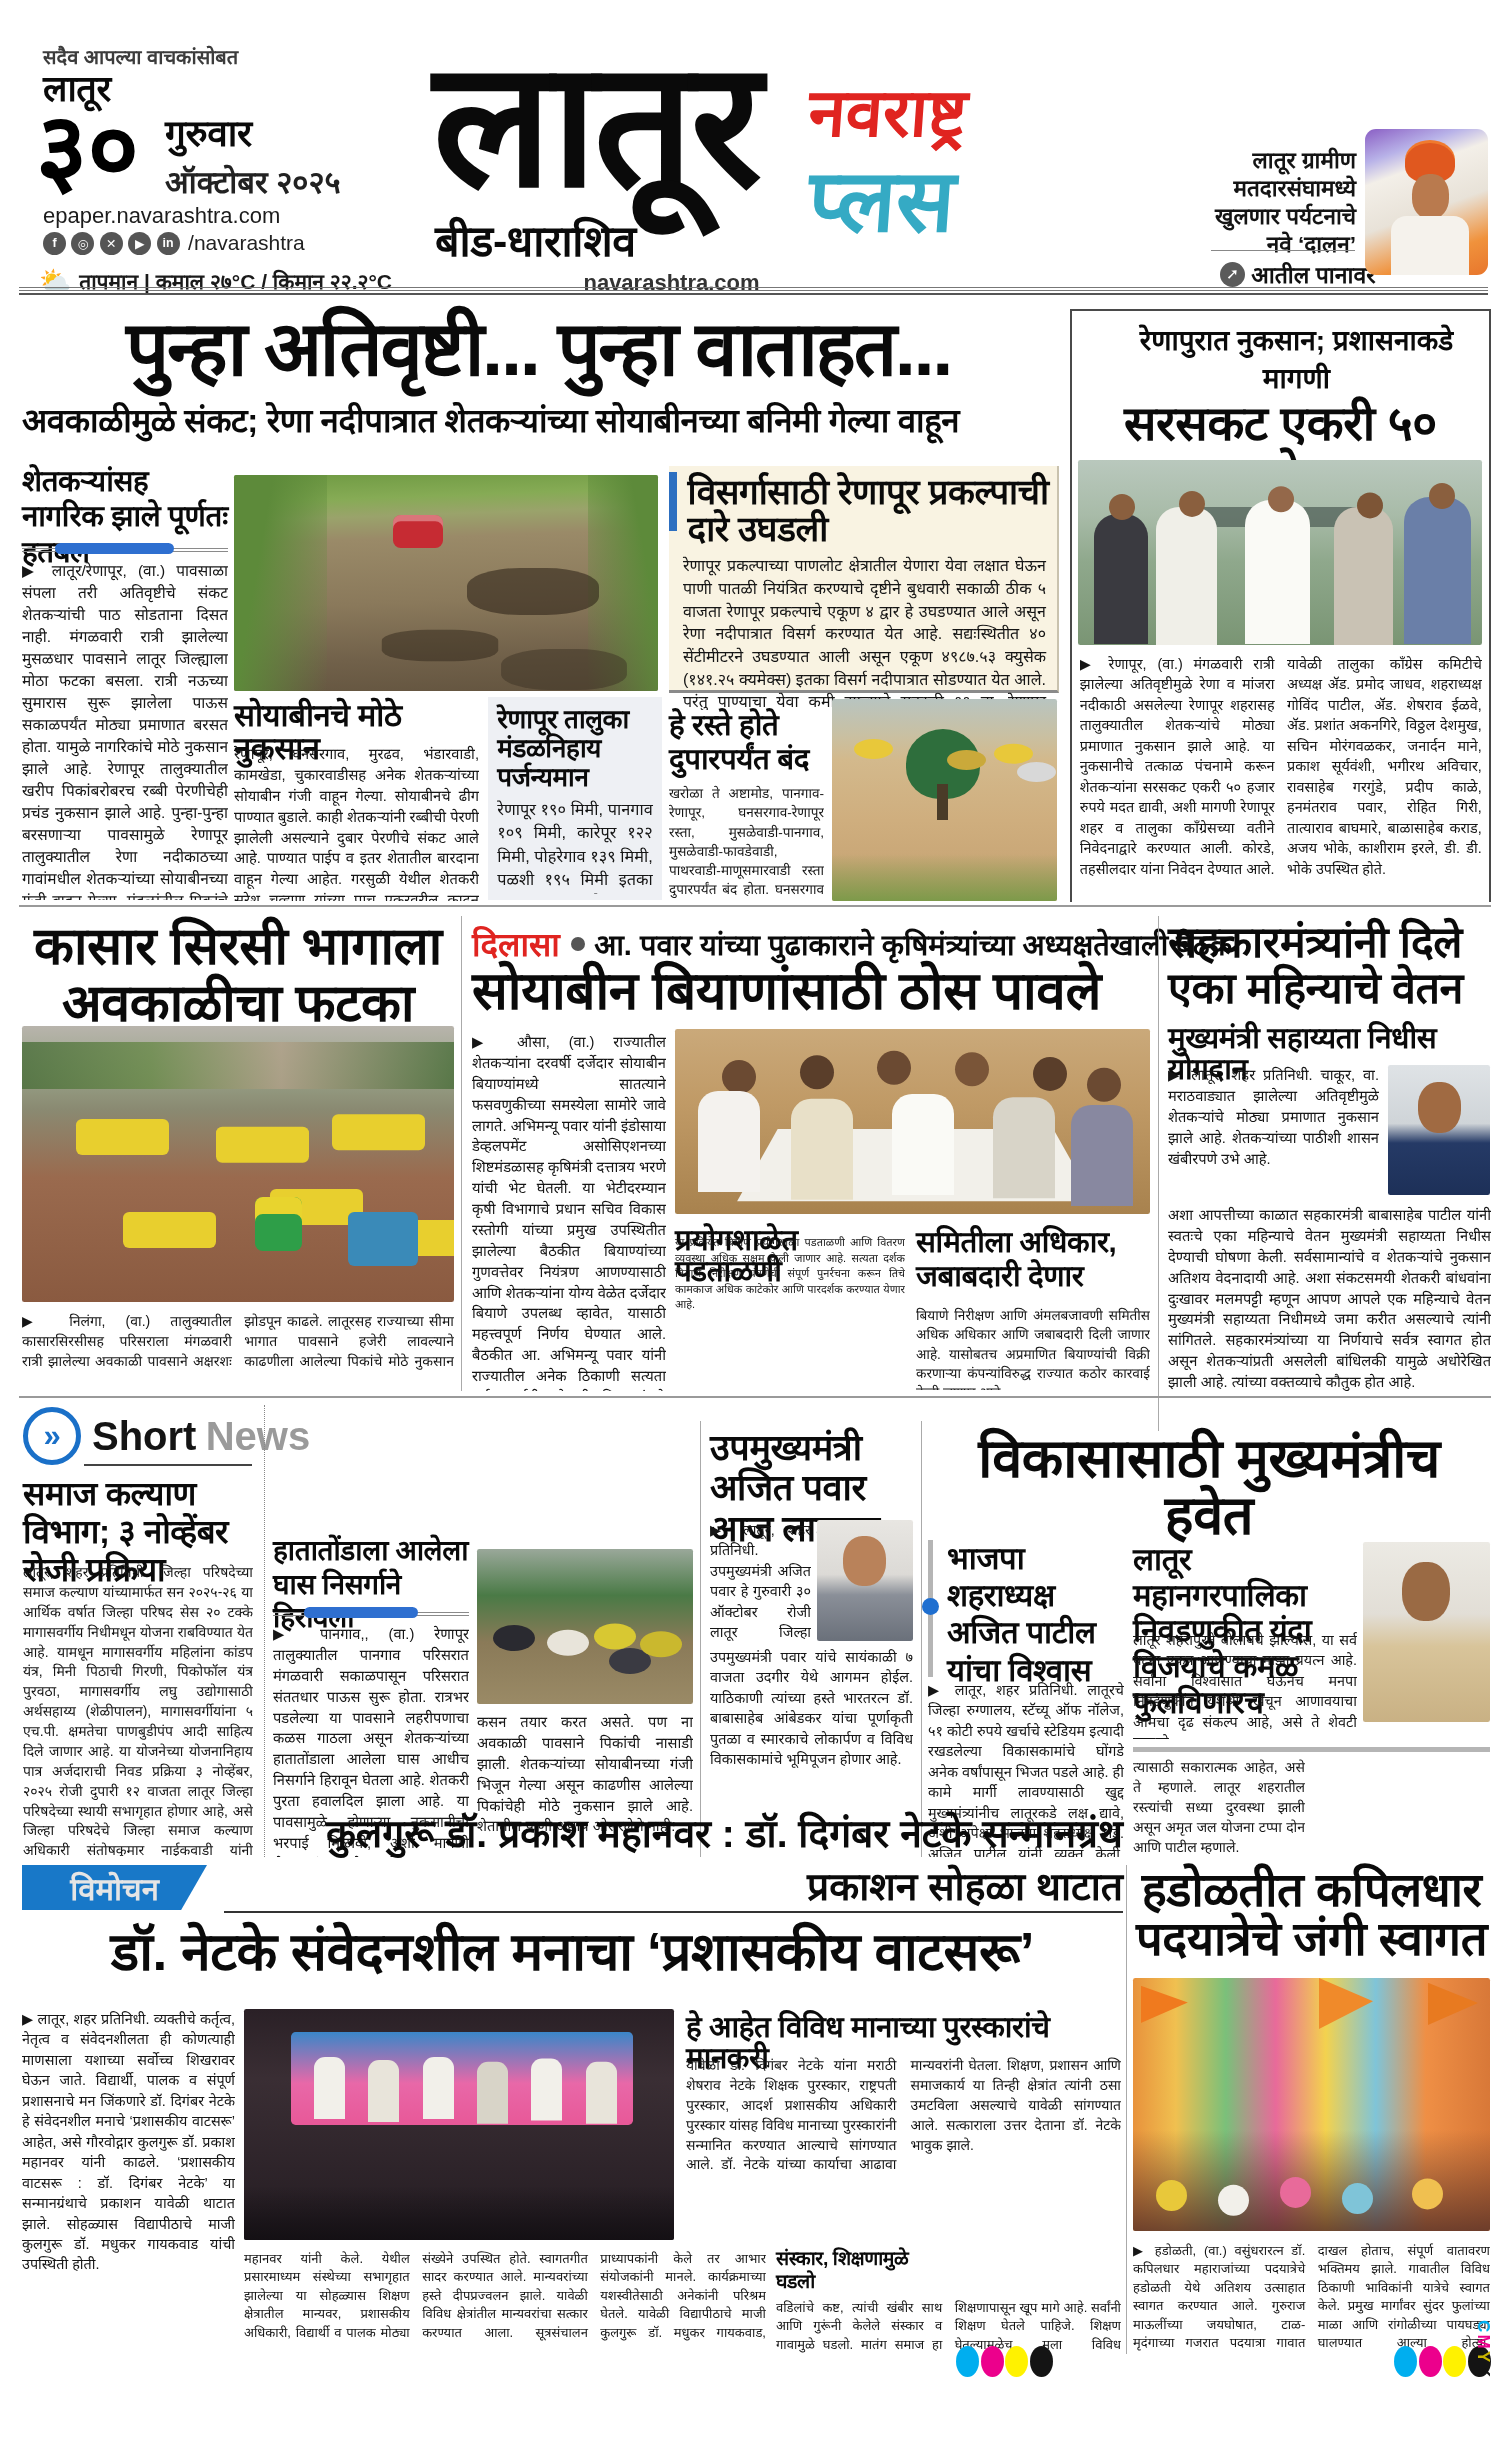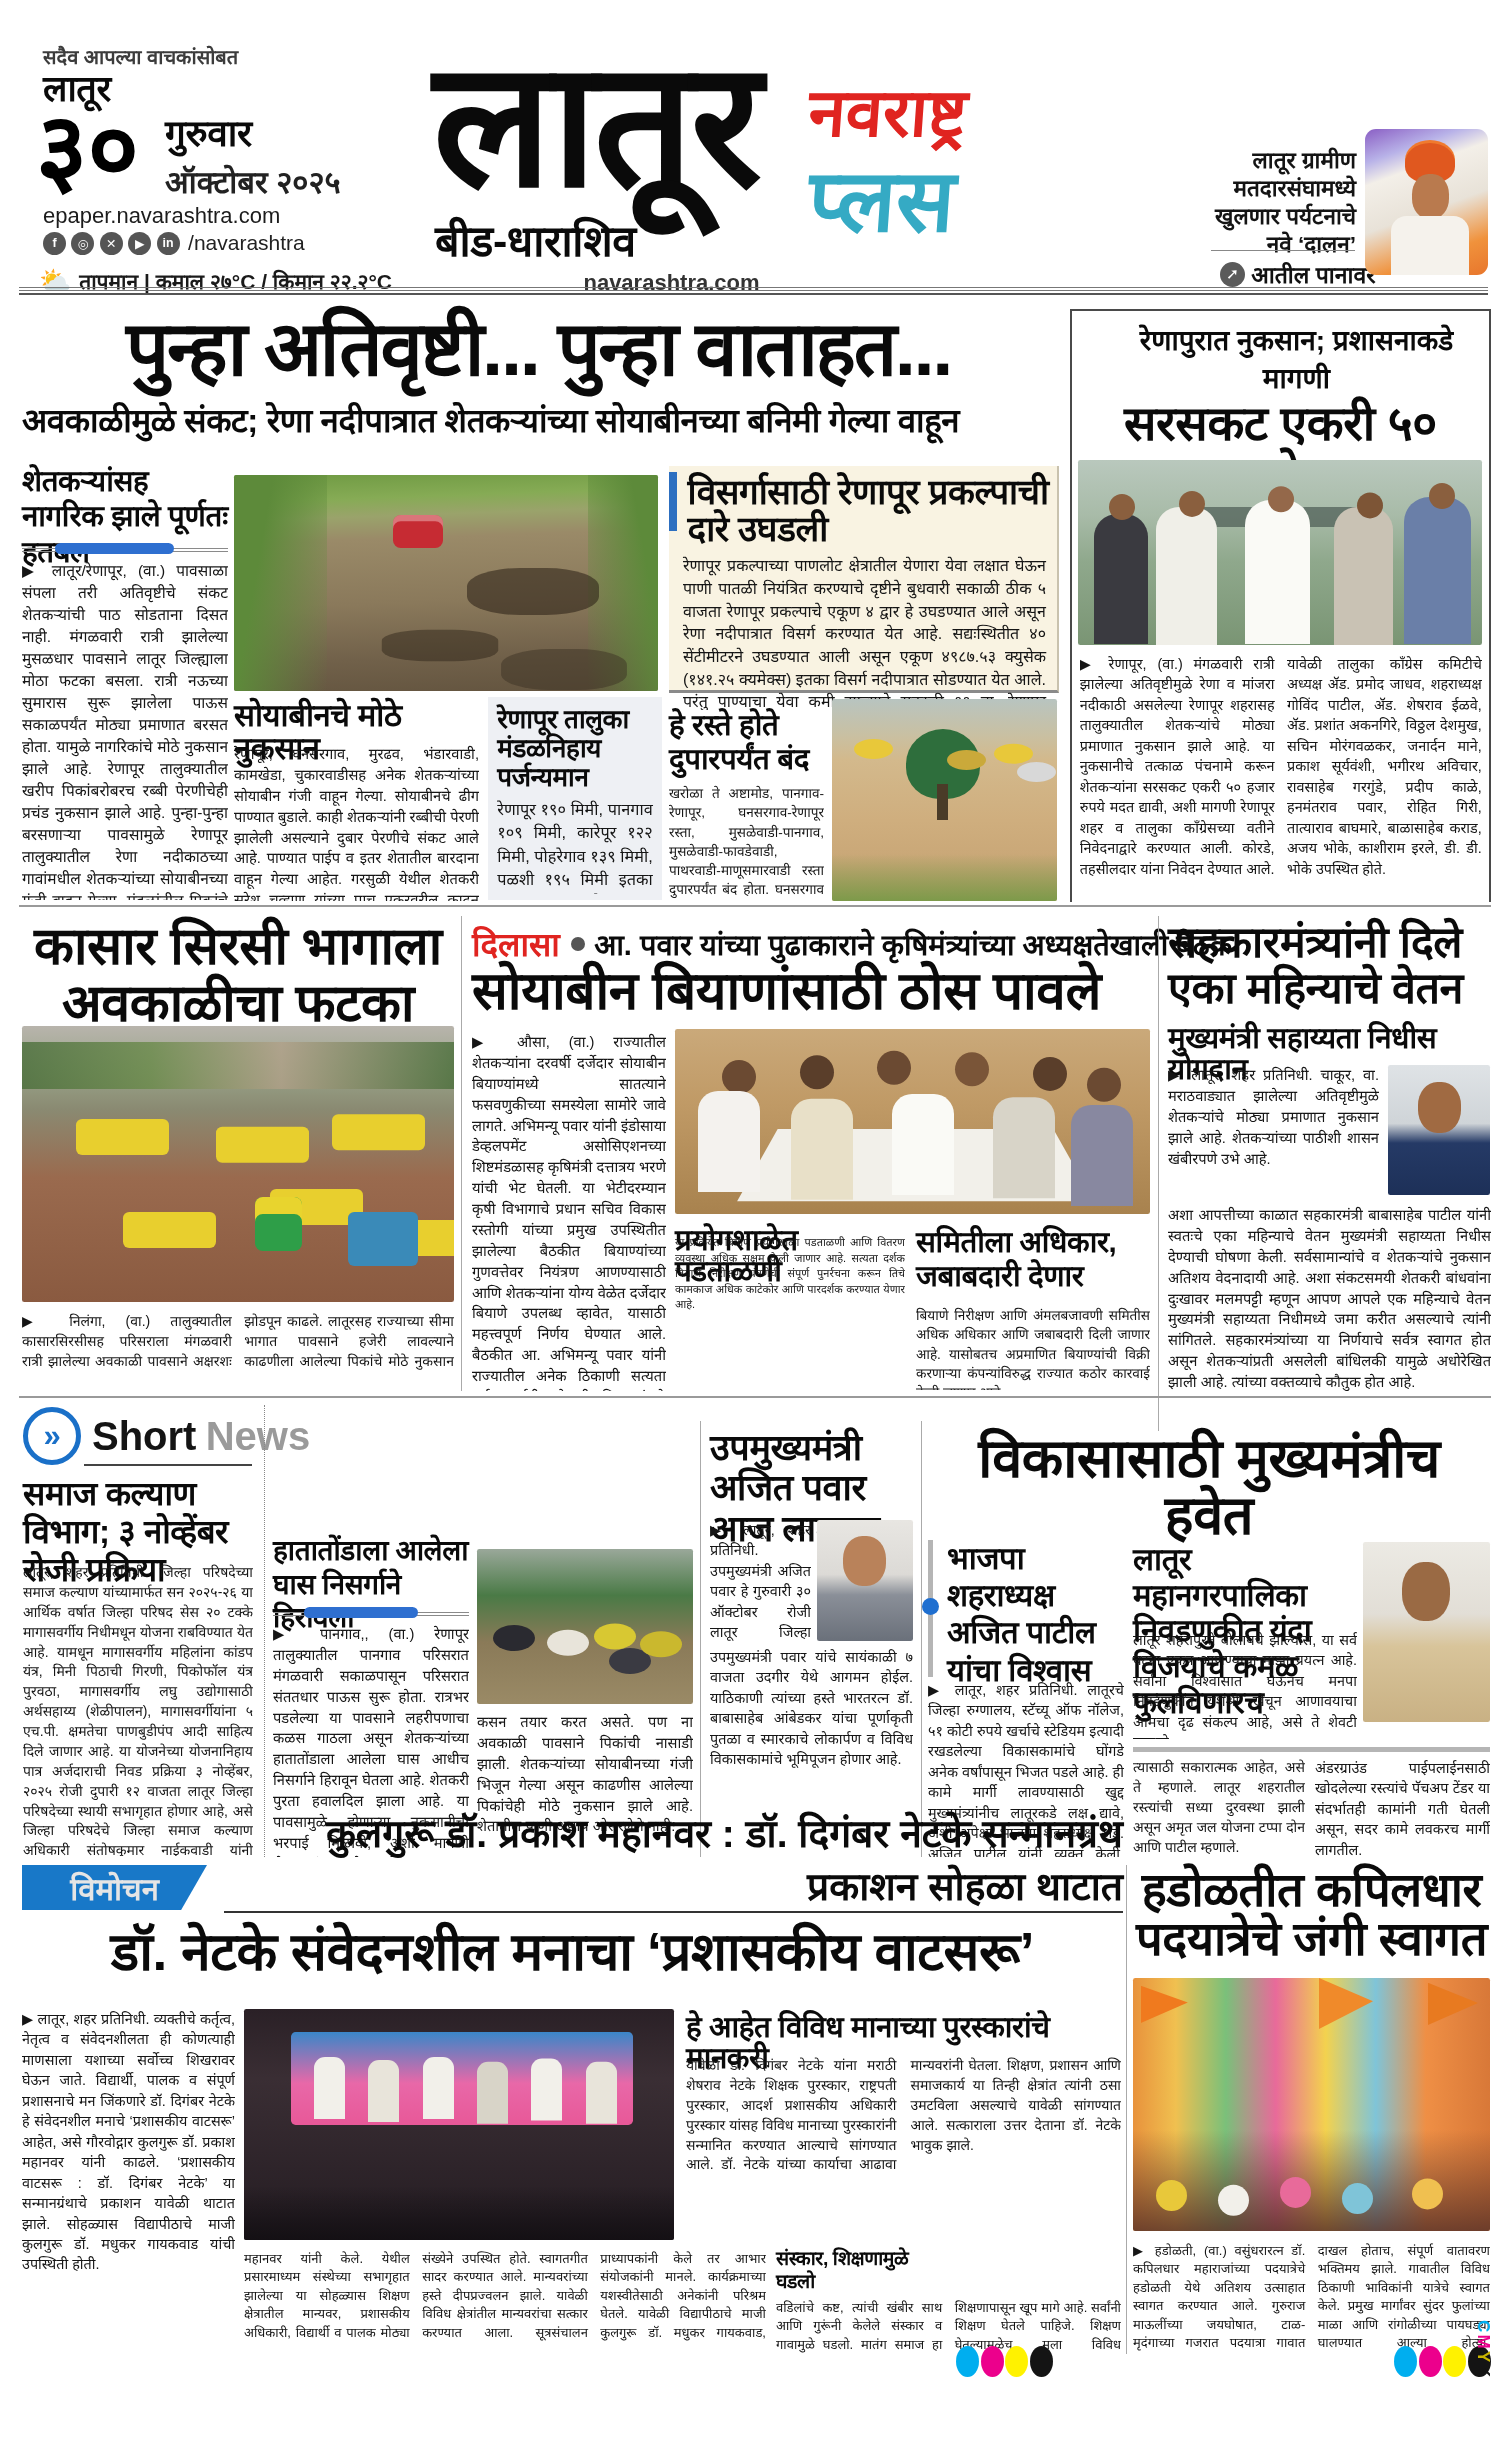--- a/index.html
+++ b/index.html
@@ -212,21 +212,20 @@
   <div class="abs bluedot" style="left:922px;top:1598px;"></div>
   <div class="abs hl" style="left:947px;top:1540px;width:179px;font-size:31px;line-height:1.2;">भाजपा शहराध्यक्ष अजित पाटील यांचा विश्वास</div>
   <div class="abs j" style="left:928px;top:1680px;width:196px;height:177px;font-size:14.4px;">▶  लातूर, शहर प्रतिनिधी. लातूरचे जिल्हा रुग्णालय, स्टॅच्यू ऑफ नॉलेज, ५१ कोटी रुपये खर्चाचे स्टेडियम इत्यादी रखडलेल्या विकासकामांचे घोंगडे अनेक वर्षांपासून भिजत पडले आहे. ही कामे मार्गी लावण्यासाठी खुद्द मुख्यमंत्र्यांनीच लातूरकडे लक्ष द्यावे, अशी अपेक्षा भाजपा शहराध्यक्ष ॲड. अजित पाटील यांनी व्यक्त केली. मुख्यमंत्री यांची कार्यपद्धती उत्तम असून जनता जनार्दन पाठीशी आहे, असेही ते म्हणाले.</div>
   <div class="abs hl" style="left:1133px;top:1542px;width:224px;font-size:31px;line-height:1.15;">लातूर महानगरपालिका निवडणुकीत यंदा विजयाचे कमळ फुलविणारच</div>
   <div class="photo" style="left:1363px;top:1542px;width:127px;height:180px;background:linear-gradient(180deg,#eceae4 0%,#e2ded6 40%,#d8c49a 58%,#c9b184 100%);">
     <i class="abs" style="left:39px;top:20px;width:48px;height:59px;border-radius:45%;background:#9a6a44;"></i>
   </div>
   <div class="abs j" style="left:1133px;top:1630px;width:224px;height:109px;font-size:14.4px;">लातूर शहरापुरते बोलायचे झाल्यास, या सर्व घटना एकत्र आणण्याचा माझा प्रयत्न आहे. सर्वांना विश्वासात घेऊनच मनपा निवडणुकीत यशश्री खेचून आणावयाचा आमचा दृढ संकल्प आहे, असे ते शेवटी म्हणाले.</div>
   <div class="abs" style="left:1133px;top:1747px;width:357px;height:4.7px;background:#b5b5b5;"></div>
   <div class="abs j" style="left:1133px;top:1758px;width:172px;height:98px;font-size:14px;">त्यासाठी सकारात्मक आहेत, असे ते म्हणाले. लातूर शहरातील रस्त्यांची सध्या दुरवस्था झाली असून अमृत जल योजना टप्पा दोन आणि पाटील म्हणाले.</div>
-  <div class="abs j" style="left:1315px;top:1758px;width:175px;height:98px;font-size:14.4px;">अंडरग्राउंड पाईपलाईनसाठी खोदलेल्या रस्त्यांचे पॅचअप टेंडर या संदर्भातही कामांनी गती घेतली असून, सदर कामे लवकरच मार्गी लागतील.</div>
 
   <div class="abs" style="left:22px;top:1865px;width:185px;height:45px;background:#1878c8;clip-path:polygon(0 0,100% 0,86% 100%,0 100%);display:flex;align-items:center;justify-content:center;">
     <span style="color:#e5e5e5;font-size:31px;font-weight:900;">विमोचन</span>
   </div>
   <div class="abs kick" style="left:224px;top:1805px;width:899px;font-size:39px;text-align:right;">कुलगुरू डॉ. प्रकाश महानवर : डॉ. दिगंबर नेटके सन्मानग्रंथ प्रकाशन सोहळा थाटात</div>
   <div class="abs" style="left:224px;top:1911px;width:899px;height:1.6px;background:#333;"></div>
   <div class="abs hl ctr" style="left:22px;top:1924px;width:1101px;font-size:53px;">डॉ. नेटके संवेदनशील मनाचा ‘प्रशासकीय वाटसरू’</div>
 
   <div class="abs j" style="left:22px;top:2009px;width:213px;height:345px;font-size:14.4px;">▶  लातूर, शहर प्रतिनिधी. व्यक्तीचे कर्तृत्व, नेतृत्व व संवेदनशीलता ही कोणत्याही माणसाला यशाच्या सर्वोच्च शिखरावर घेऊन जाते. विद्यार्थी, पालक व संपूर्ण प्रशासनाचे मन जिंकणारे डॉ. दिगंबर नेटके हे संवेदनशील मनाचे ‘प्रशासकीय वाटसरू’ आहेत, असे गौरवोद्गार कुलगुरू डॉ. प्रकाश महानवर यांनी काढले. ‘प्रशासकीय वाटसरू : डॉ. दिगंबर नेटके’ या सन्मानग्रंथाचे प्रकाशन यावेळी थाटात झाले. सोहळ्यास विद्यापीठाचे माजी कुलगुरू डॉ. मधुकर गायकवाड यांची उपस्थिती होती.</div>
 

